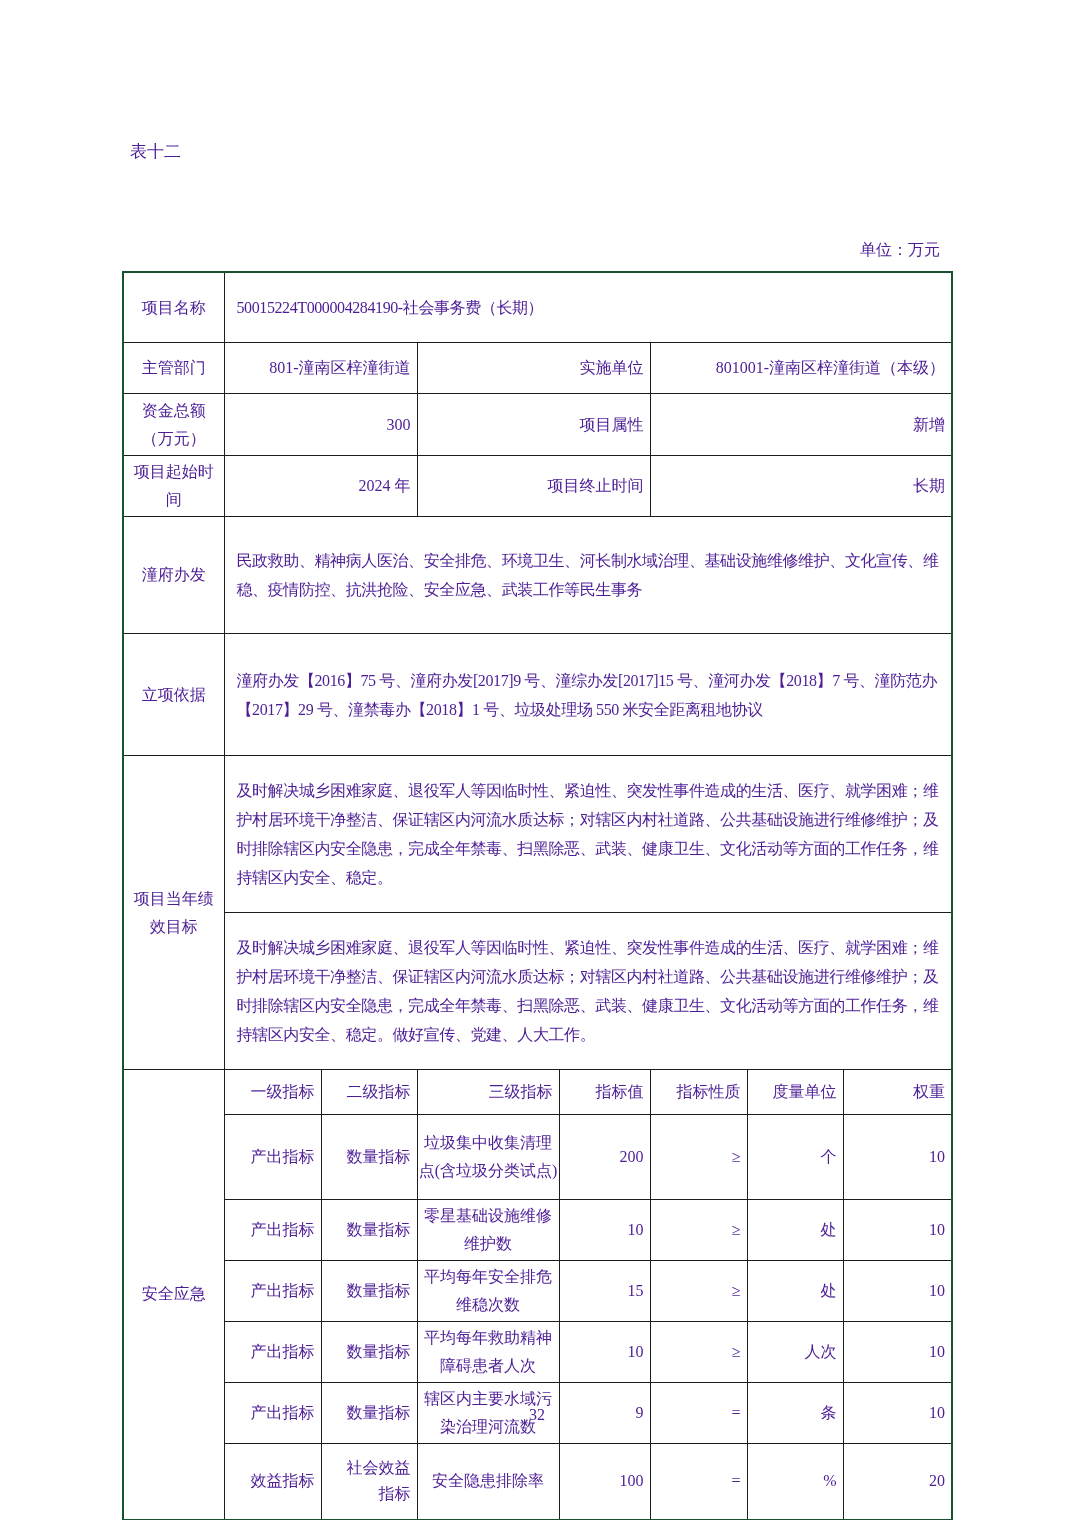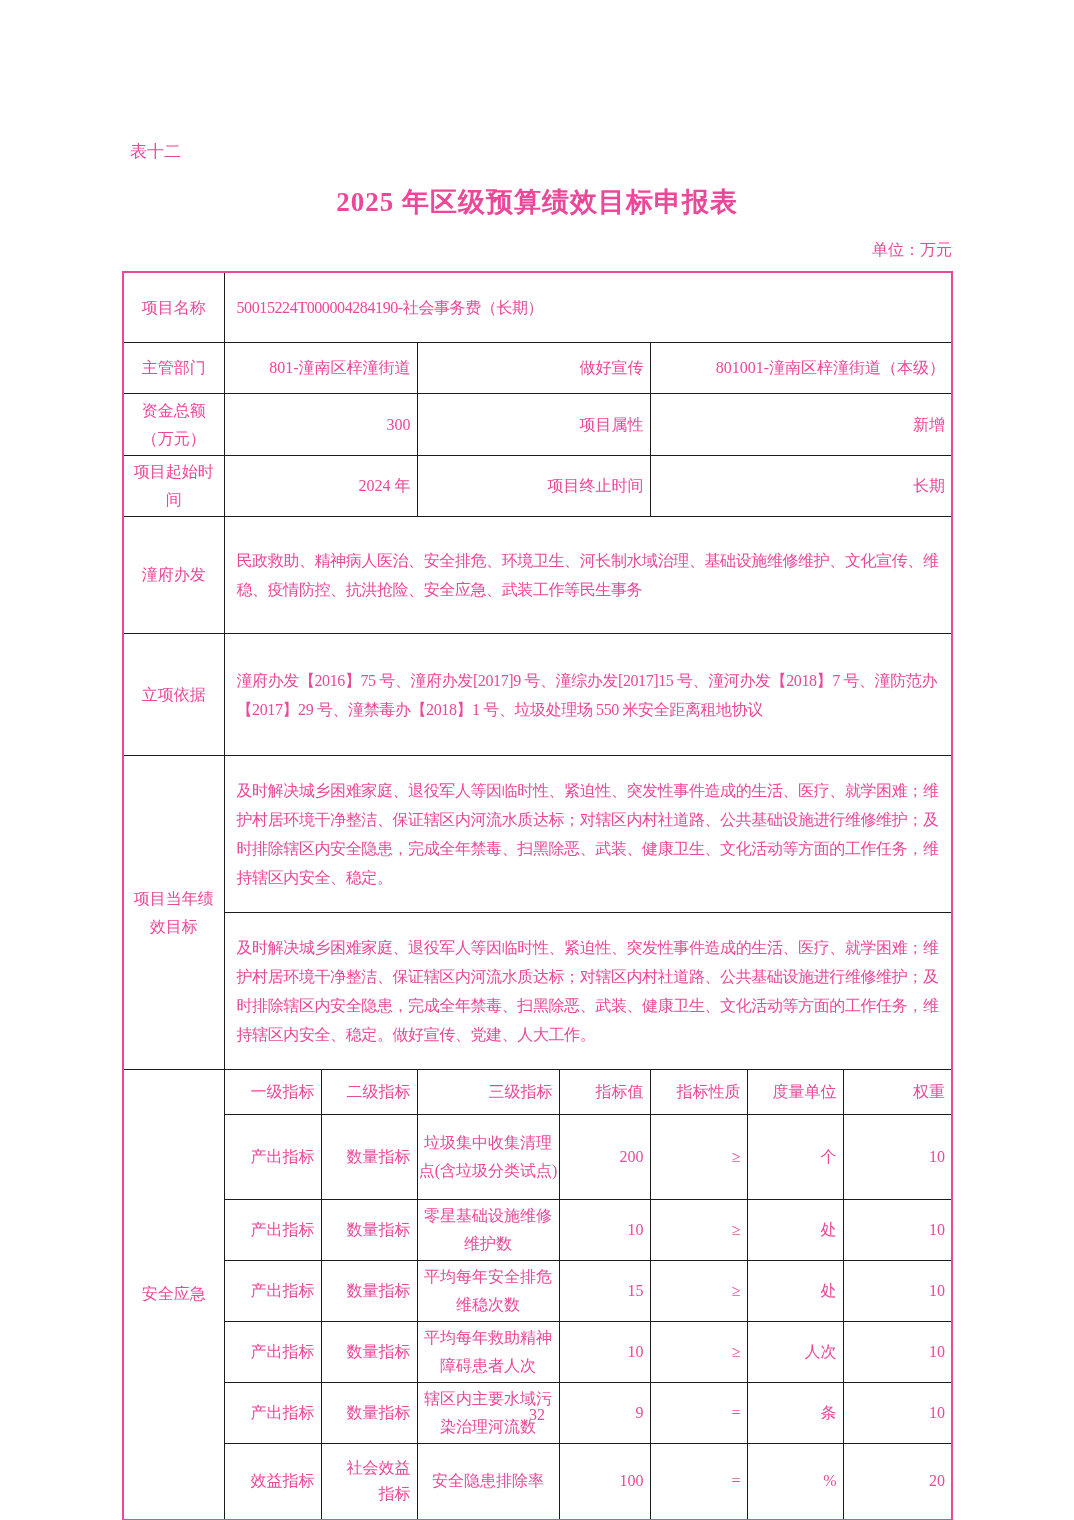--- a/index.html
+++ b/index.html
@@ -2,53 +2,53 @@
 <html><head>
 <meta charset="utf-8">
 <style>
   html, body { margin: 0; padding: 0; background: #ffffff; }
   .page {
     position: relative;
     width: 1074px;
     height: 1520px;
     background: #ffffff;
     font-family: "Liberation Serif", "DejaVu Serif", serif;
-    color: #ec4899;
+    color: #4c1d95;
     overflow: hidden;
   }
   .tag {
     position: absolute;
     left: 130px;
     top: 140px;
     font-size: 17px;
   }
   .title {
     position: absolute;
     left: 0;
     right: 0;
     top: 184px;
     text-align: center;
     font-size: 27px;
     font-weight: 700;
     letter-spacing: 1px;
   }
   .unit-note {
     position: absolute;
-    right: 122px;
+    right: 134px;
     top: 240px;
     font-size: 16px;
   }
   table.main {
     position: absolute;
     left: 122px;
     top: 271px;
     width: 830px;
     border-collapse: collapse;
     table-layout: fixed;
-    border: 2px solid #ec4899;
+    border: 2px solid #14532d;
   }
   table.main td {
     border: 1px solid #1c1c1c;
     font-size: 16px;
     vertical-align: middle;
     padding: 2px 6px;
     white-space: pre-line;
     overflow: hidden;
   }
   .lbl {
@@ -79,21 +79,20 @@
     font-size: 16px;
   }
 </style>
 </head>
 <body>
 
 <div class="page">
 
   <div class="tag">表十二</div>
 
-  <div class="title">2025 年区级预算绩效目标申报表</div>
 
   <div class="unit-note">单位：万元</div>
 
   <table class="main">
     <colgroup>
       <col style="width:101px">
         <col style="width:97px">
         <col style="width:96px">
         <col style="width:142px">
       <col style="width:91px">
@@ -102,21 +101,21 @@
         <col style="width:109px">
     </colgroup>
     <tbody>
       <tr style="height:44px">
         <td class="lbl">项目名称</td>
         <td class="txt" colspan="7">50015224T000004284190-社会事务费（长期）</td>
       </tr>
       <tr style="height:51px">
         <td class="lbl">主管部门</td>
         <td class="ctr" colspan="2">801-潼南区梓潼街道</td>
-        <td class="ctr" colspan="2">做好宣传</td>
+        <td class="ctr" colspan="2">实施单位</td>
         <td class="ctr" colspan="3">801001-潼南区梓潼街道（本级）</td>
       </tr>
       <tr style="height:62px">
         <td class="lbl">资金总额
 （万元）</td>
         <td class="ctr" colspan="2">300</td>
         <td class="ctr" colspan="2">项目属性</td>
         <td class="ctr" colspan="3">新增</td>
       </tr>
       <tr style="height:54px">

